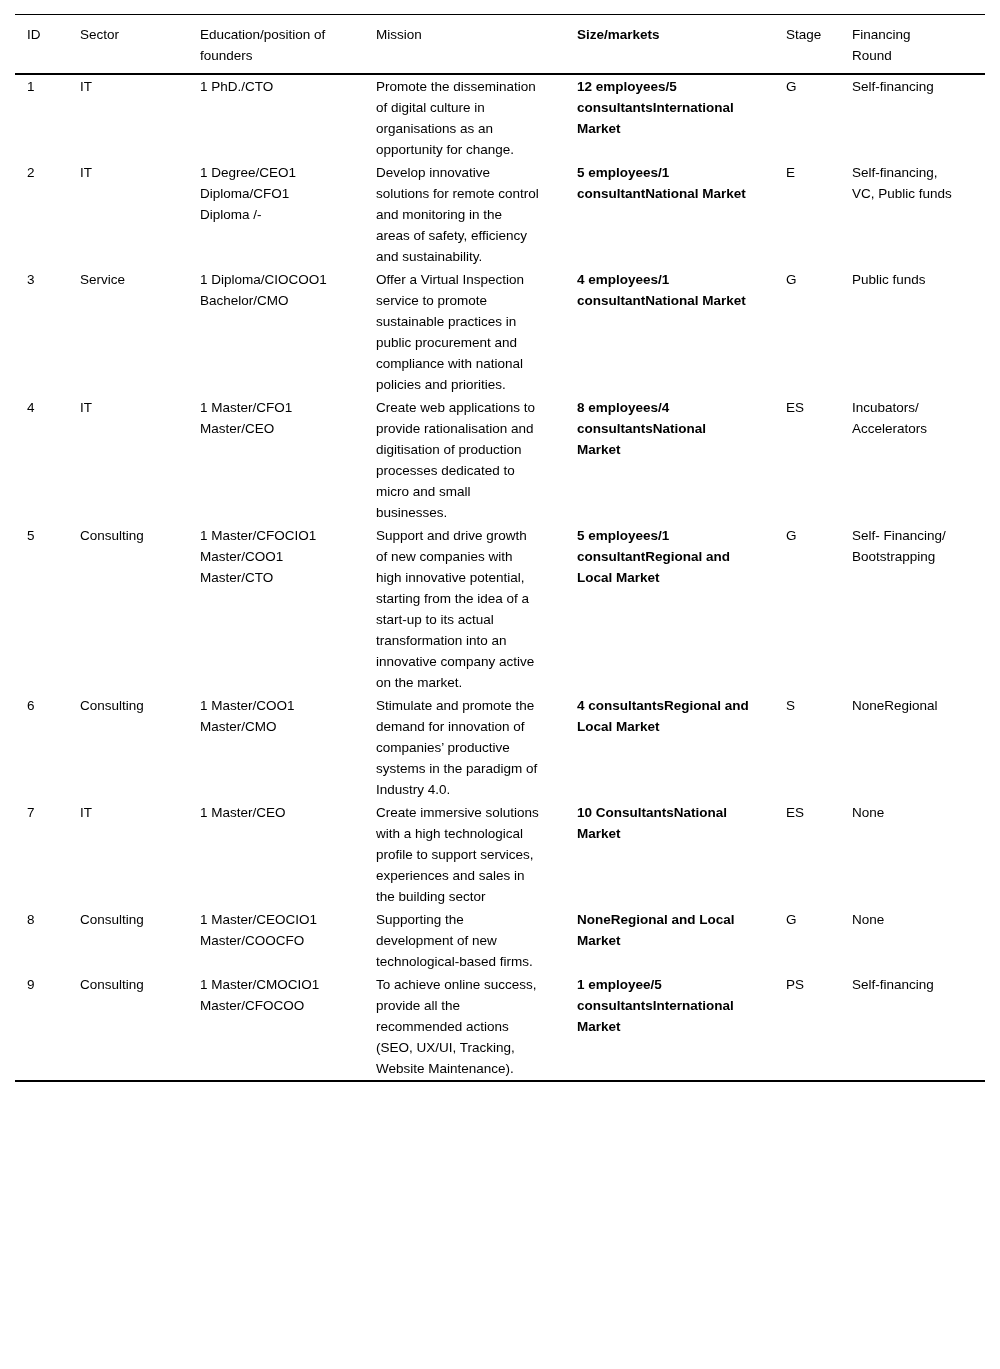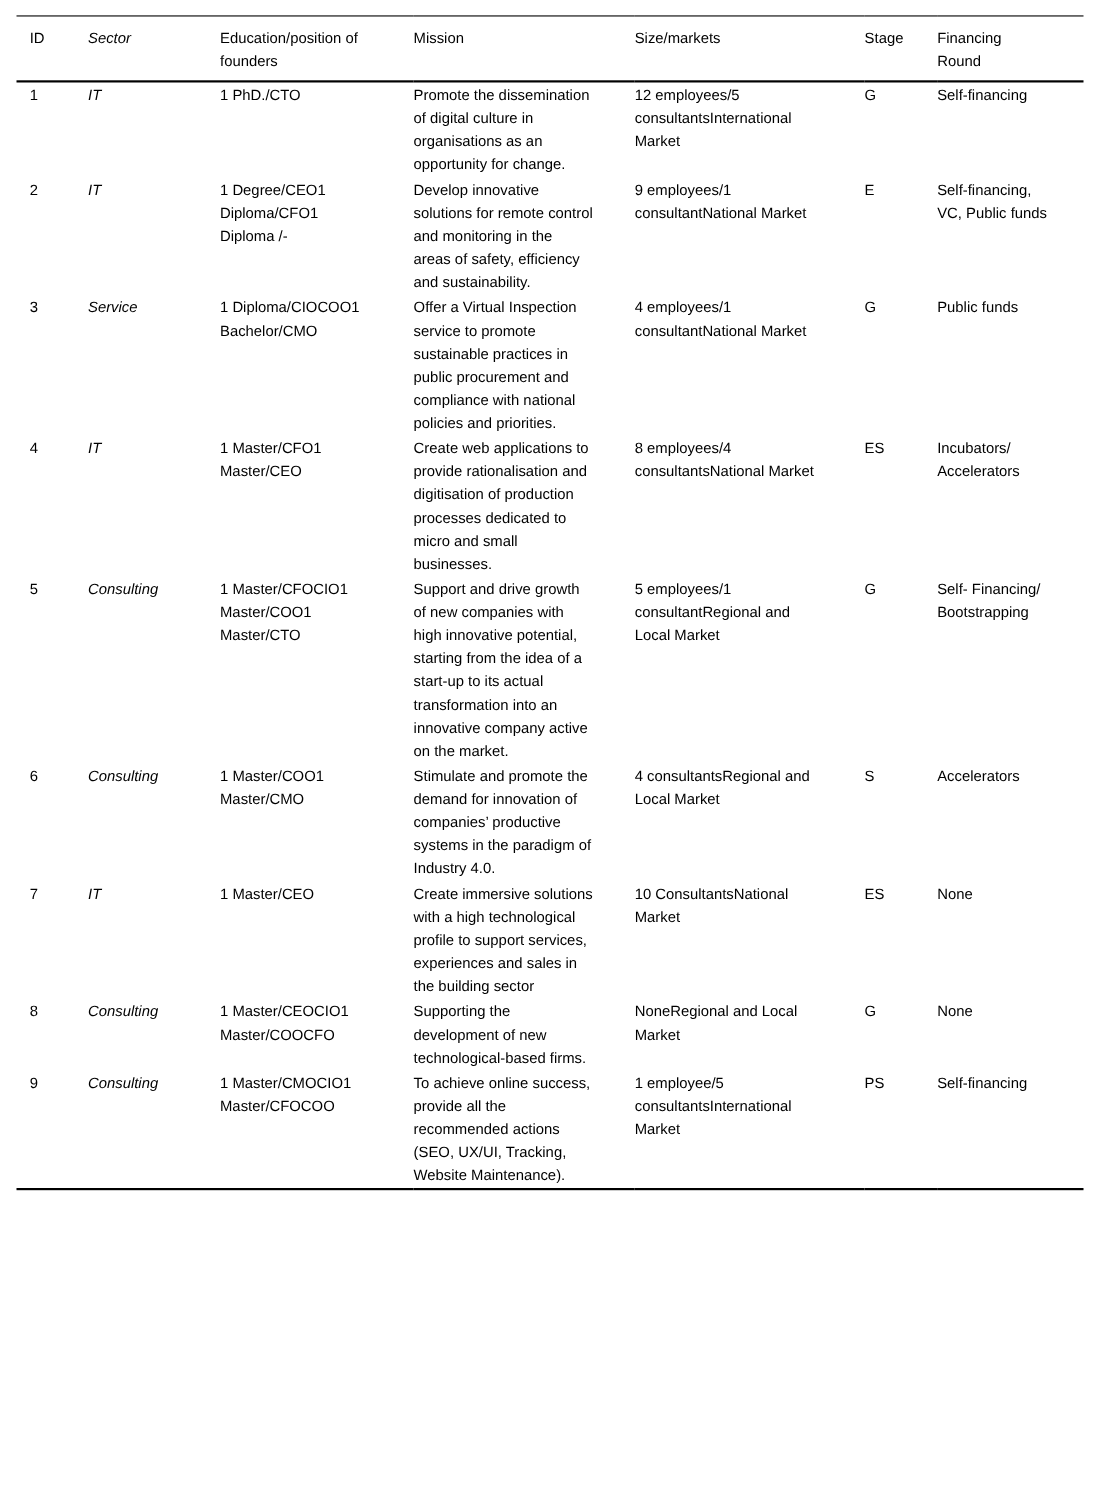--- a/index.html
+++ b/index.html
@@ -33,25 +33,25 @@
     vertical-align: top;
     padding: 1px 0 1px 0;
   }
   thead th {
     padding-top: 9px;
     padding-bottom: 7px;
     border-bottom: 2px solid #000000;
   }
   
   .col-id        { padding-left: 12px; padding-right: 8px; }
-  .col-sector    { padding-right: 15px; font-style: italic; }
+  .col-sector    { padding-right: 15px; }
   .col-education { padding-right: 45px; }
   th.col-education { padding-right: 28px; margin-left: 14px; }
   .col-mission   { padding-right: 38px; margin-left: 24px; }
-  .col-size      { padding-right: 34px; }
+  .col-size      { padding-right: 34px; font-weight: bold; }
   .col-stage     { padding-right: 10px; }
   .col-financing { padding-right: 33px; }
 </style>
 </head>
 <body>
 
 <div class="page">
   <table class="data-table">
     <colgroup>
       <col style="width:65px">
@@ -82,21 +82,21 @@
     <td class="col-size">12 employees/5 consultantsInternational Market</td>
     <td class="col-stage">G</td>
     <td class="col-financing">Self-financing</td>
   </tr>
 
   <tr>
     <td class="col-id">2</td>
     <td class="col-sector">IT</td>
     <td class="col-education">1 Degree/CEO1 Diploma/CFO1 Diploma /-</td>
     <td class="col-mission">Develop innovative solutions for remote control and monitoring in the areas of safety, efficiency and sustainability.</td>
-    <td class="col-size">9 employees/1 consultantNational Market</td>
+    <td class="col-size">5 employees/1 consultantNational Market</td>
     <td class="col-stage">E</td>
     <td class="col-financing">Self-financing, VC, Public funds</td>
   </tr>
 
   <tr>
     <td class="col-id">3</td>
     <td class="col-sector">Service</td>
     <td class="col-education">1 Diploma/CIOCOO1 Bachelor/CMO</td>
     <td class="col-mission">Offer a Virtual Inspection service to promote sustainable practices in public procurement and compliance with national policies and priorities.</td>
     <td class="col-size">4 employees/1 consultantNational Market</td>
@@ -124,21 +124,21 @@
     <td class="col-financing">Self- Financing/ Bootstrapping</td>
   </tr>
 
   <tr>
     <td class="col-id">6</td>
     <td class="col-sector">Consulting</td>
     <td class="col-education">1 Master/COO1 Master/CMO</td>
     <td class="col-mission">Stimulate and promote the demand for innovation of companies’ productive systems in the paradigm of Industry 4.0.</td>
     <td class="col-size">4 consultantsRegional and Local Market</td>
     <td class="col-stage">S</td>
-    <td class="col-financing">Accelerators</td>
+    <td class="col-financing">NoneRegional</td>
   </tr>
 
   <tr>
     <td class="col-id">7</td>
     <td class="col-sector">IT</td>
     <td class="col-education">1 Master/CEO</td>
     <td class="col-mission">Create immersive solutions with a high technological profile to support services, experiences and sales in the building sector</td>
     <td class="col-size">10 ConsultantsNational Market</td>
     <td class="col-stage">ES</td>
     <td class="col-financing">None</td>

